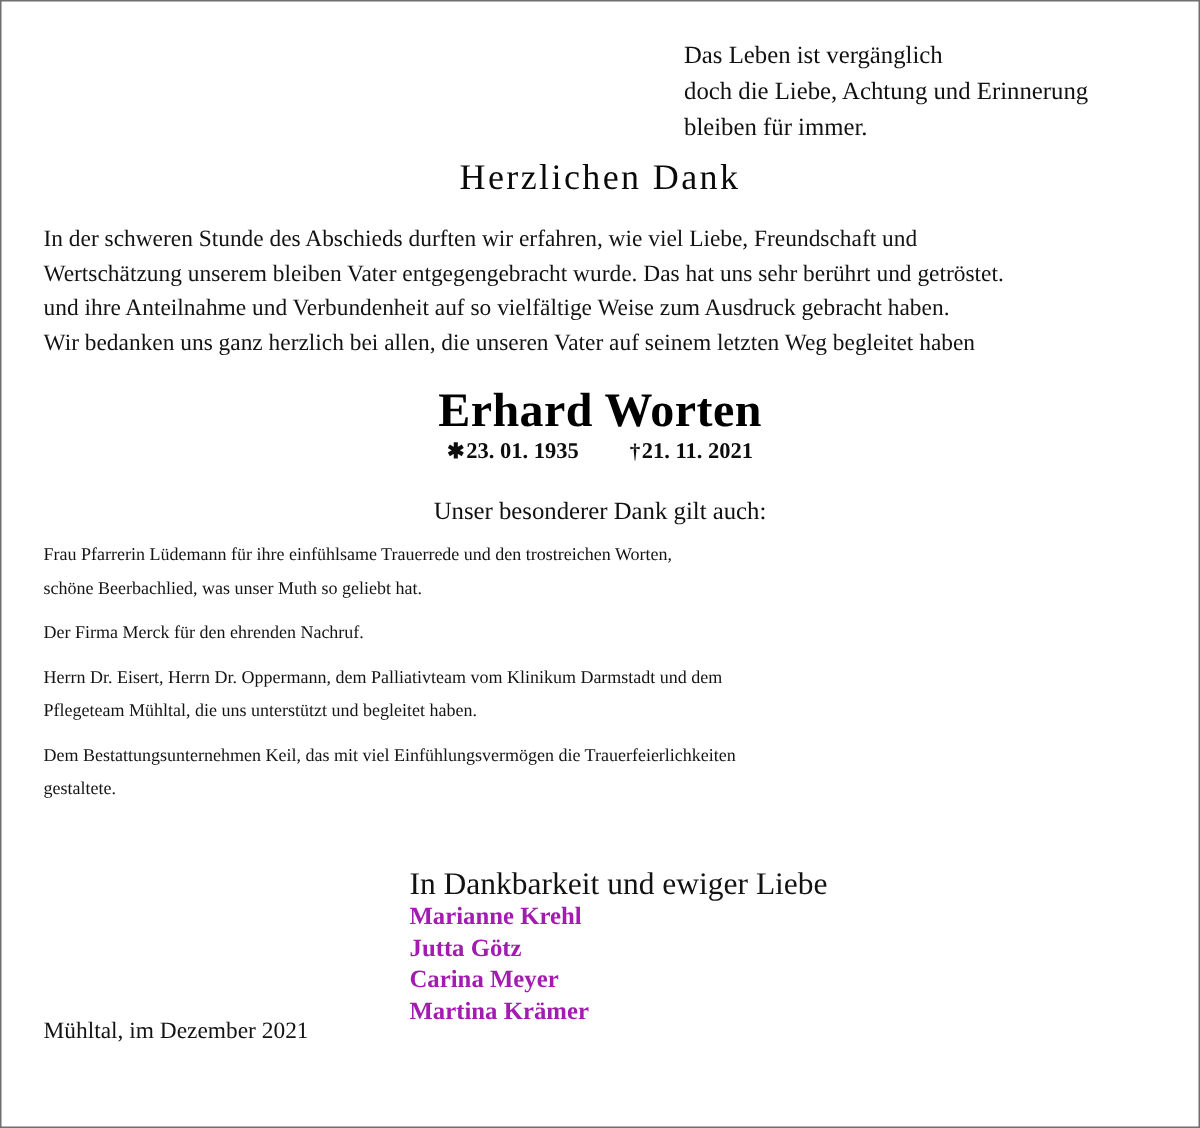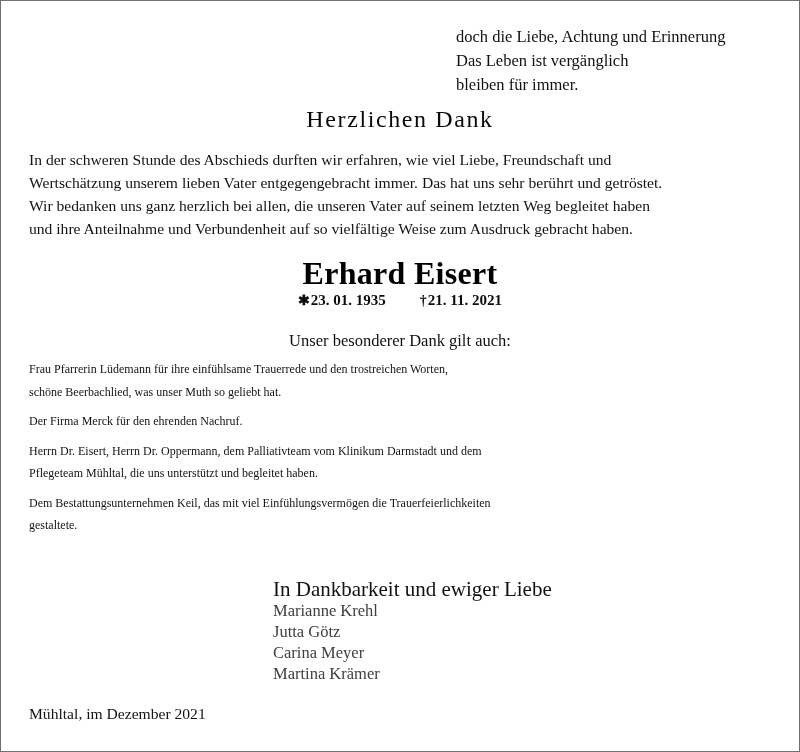--- a/index.html
+++ b/index.html
@@ -129,58 +129,58 @@
     text-align: left;
   }
   .sig-intro {
     font-size: 21px;
     line-height: 21px;
     color: #121212;
   }
   .sig-name {
     font-size: 16.5px;
     line-height: 21px;
-    font-weight: 400;
-    color: #404040;
+    font-weight: 700;
+    color: #a21caf;
   }
 
   
   .footer-place {
     position: absolute;
     left: 28px;
-    top: 704px;
+    top: 678px;
     font-size: 15.6px;
     color: #131313;
   }
 </style>
 </head>
 <body>
 
 <div class="notice">
   <div class="inner">
 
     <div class="verse">
+      <div class="line">Das Leben ist vergänglich</div>
       <div class="line">doch die Liebe, Achtung und Erinnerung</div>
-      <div class="line">Das Leben ist vergänglich</div>
       <div class="line">bleiben für immer.</div>
     </div>
 
     <div class="dank-heading">Herzlichen Dank</div>
 
     <div class="para p1">
       <div class="line">In der schweren Stunde des Abschieds durften wir erfahren, wie viel Liebe, Freundschaft und</div>
-      <div class="line">Wertschätzung unserem lieben Vater entgegengebracht immer. Das hat uns sehr berührt und getröstet.</div>
+      <div class="line">Wertschätzung unserem bleiben Vater entgegengebracht wurde. Das hat uns sehr berührt und getröstet.</div>
     </div>
 
     <div class="para p2">
+      <div class="line">und ihre Anteilnahme und Verbundenheit auf so vielfältige Weise zum Ausdruck gebracht haben.</div>
       <div class="line">Wir bedanken uns ganz herzlich bei allen, die unseren Vater auf seinem letzten Weg begleitet haben</div>
-      <div class="line">und ihre Anteilnahme und Verbundenheit auf so vielfältige Weise zum Ausdruck gebracht haben.</div>
-    </div>
-
-    <div class="deceased-name">Erhard Eisert</div>
+    </div>
+
+    <div class="deceased-name">Erhard Worten</div>
 
     <div class="dates">
       <span class="birth"><span class="sym">✱</span><span>23. 01. 1935</span></span><span class="death"><span class="sym">†</span><span>21. 11. 2021</span></span>
     </div>
 
     <div class="subheading">Unser besonderer Dank gilt auch:</div>
 
     <div class="thanks-list">
       <div class="thanks-item">
         <div class="line">Frau Pfarrerin Lüdemann für ihre einfühlsame Trauerrede und den trostreichen Worten,</div>

